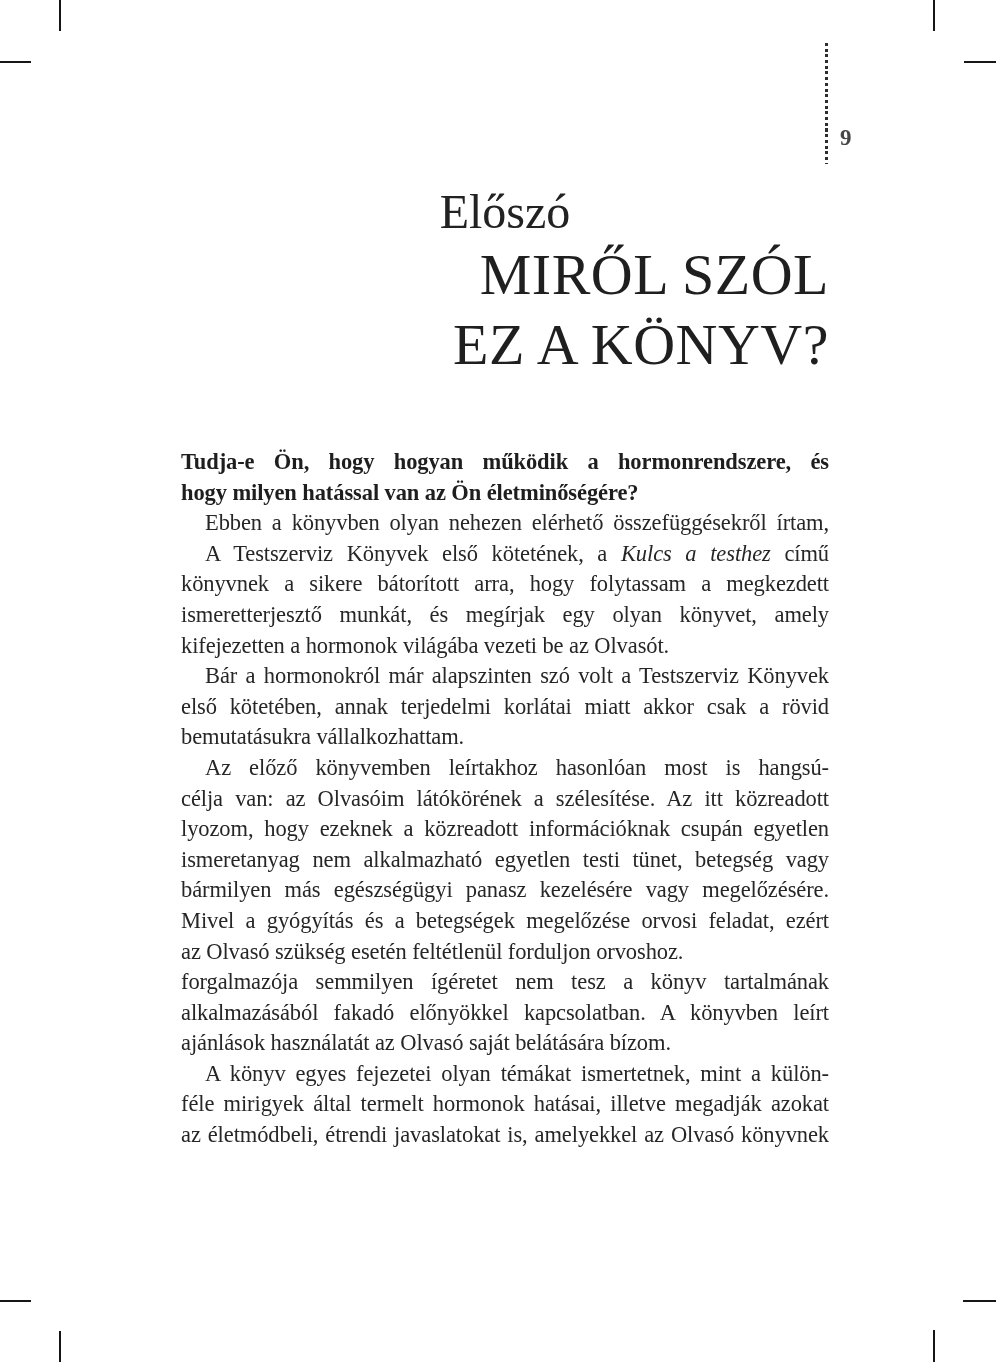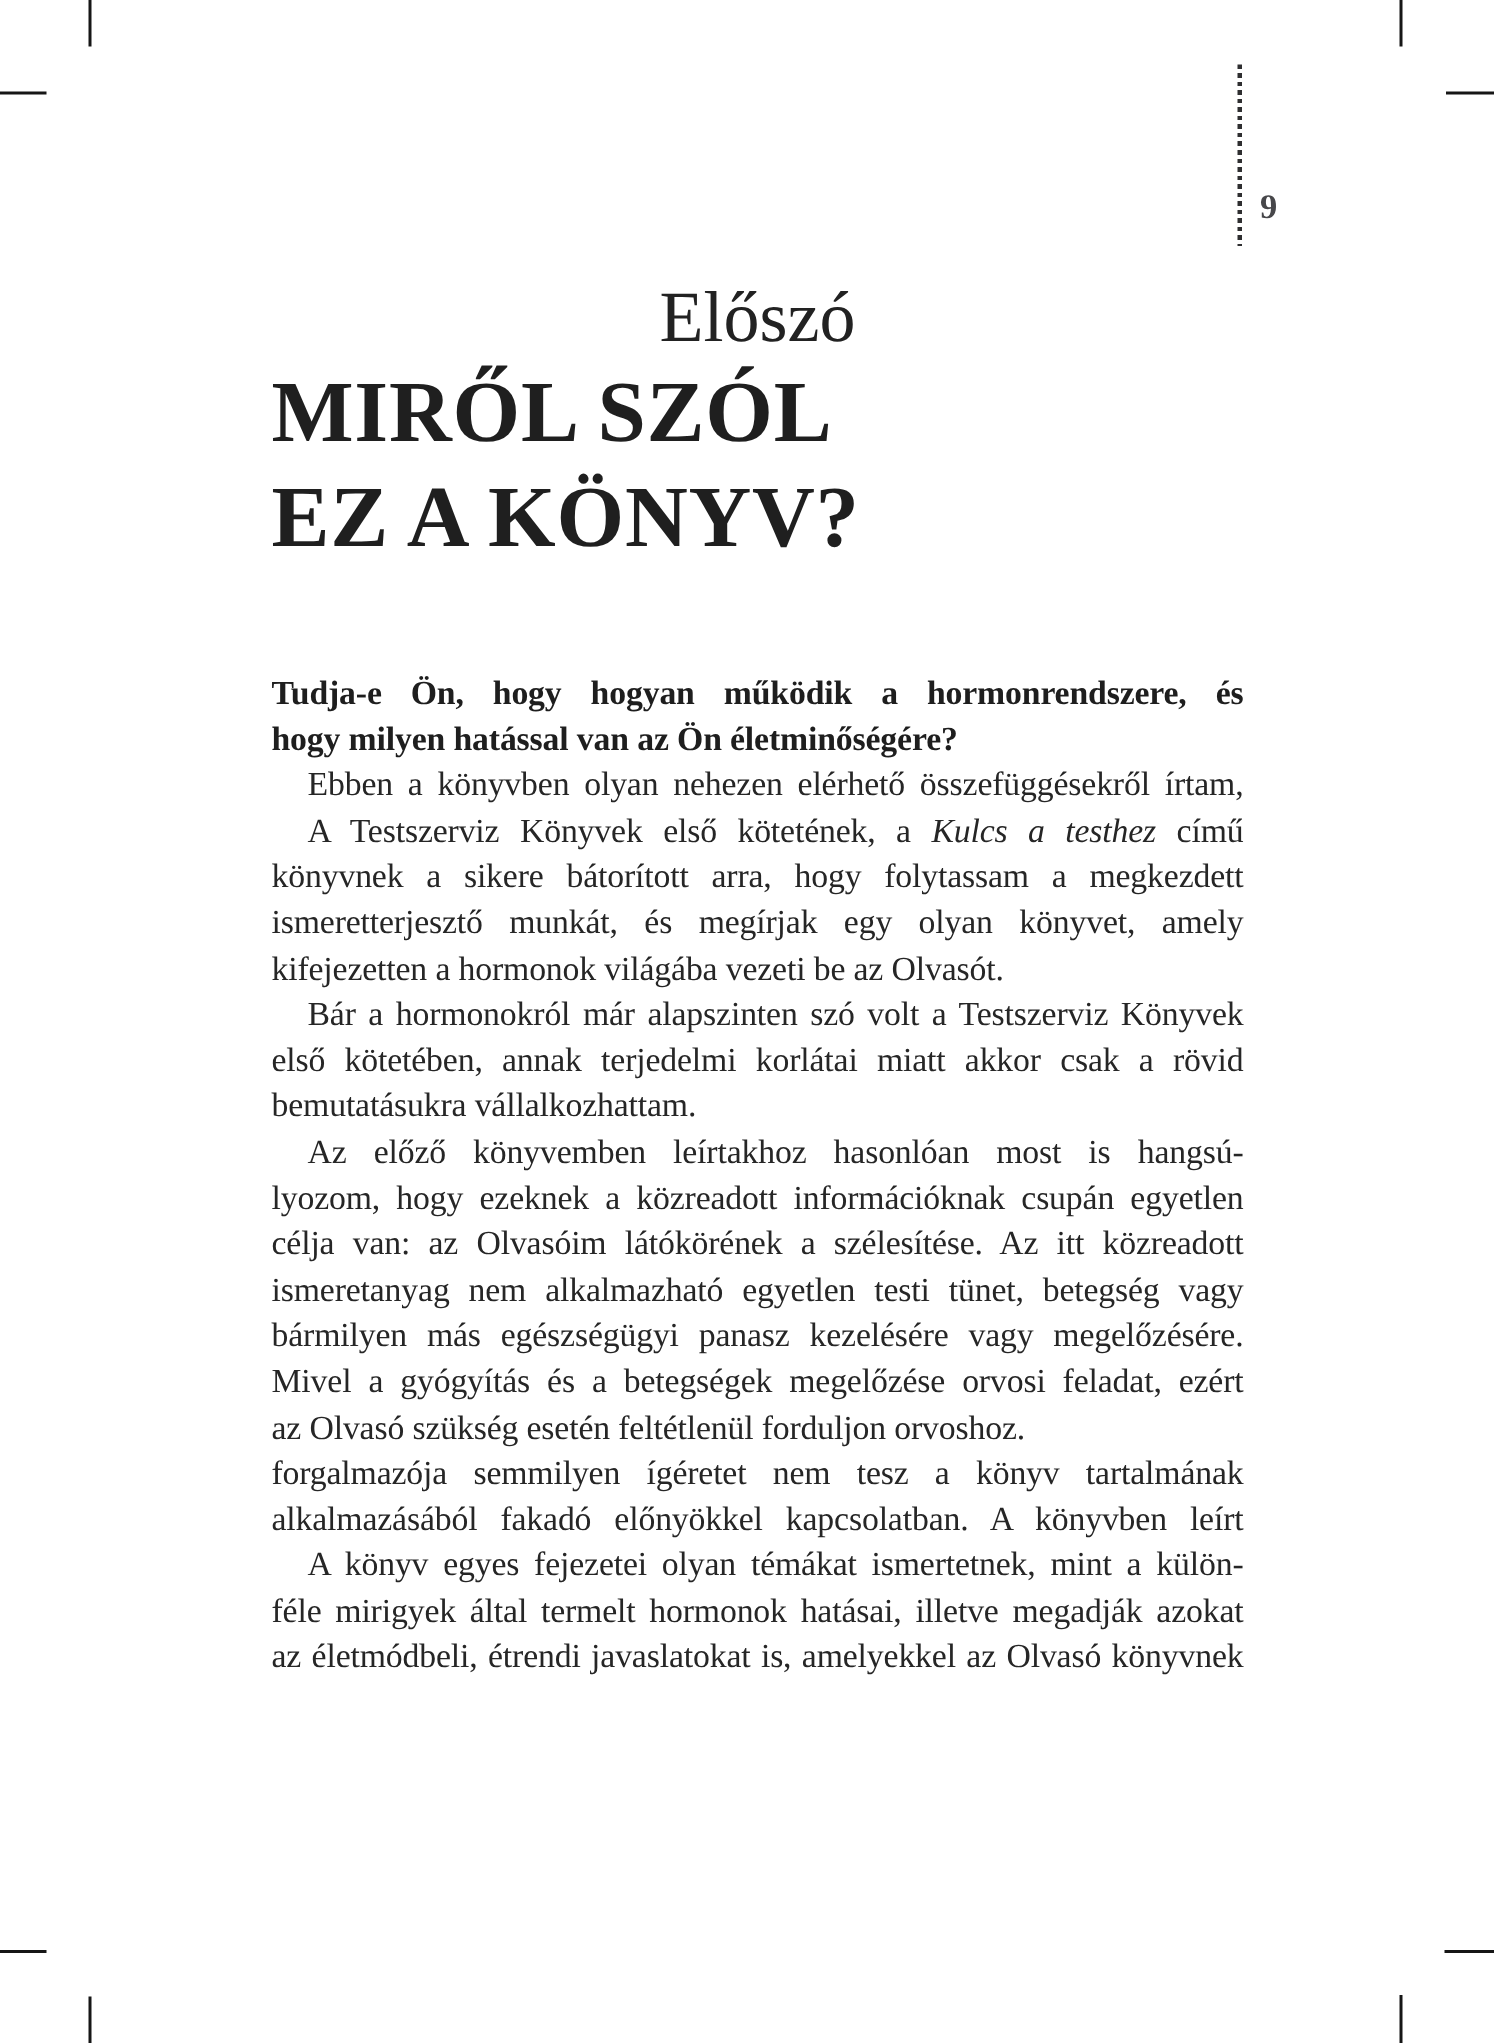--- a/index.html
+++ b/index.html
@@ -29,21 +29,21 @@
     position:absolute;left:840px;top:126px;
     font-size:23px;font-weight:bold;color:#47474a;line-height:1;
   }
   .kicker{
     position:absolute;left:181px;top:188px;width:648px;
     text-align:center;font-size:48px;line-height:48px;
     color:#222222;
   }
   .chapter-title{
     position:absolute;left:181px;top:240px;width:648px;
-    text-align:left;font-weight:bold;font-size:58px;line-height:70px;
+    text-align:right;font-weight:normal;font-size:58px;line-height:70px;
     color:#1f1f1f;letter-spacing:.5px;
   }
   
   .body-text{
     position:absolute;left:181px;top:447px;width:648px;
     font-size:22.5px;line-height:30.6px;color:#262626;
     letter-spacing:-0.1px;
   }
   .paragraph{margin:0;}
   .paragraph.lead{font-weight:bold;color:#1e1e1e;}
@@ -88,30 +88,31 @@
         <div class="line">ismeretterjesztő munkát, és megírjak egy olyan könyvet, amely</div>
         <div class="line ragged">kifejezetten a hormonok világába vezeti be az Olvasót.</div>
       </div>
       <div class="paragraph">
         <div class="line indent">Bár a hormonokról már alapszinten szó volt a Testszerviz Könyvek</div>
         <div class="line">első kötetében, annak terjedelmi korlátai miatt akkor csak a rövid</div>
         <div class="line ragged">bemutatásukra vállalkozhattam.</div>
       </div>
       <div class="paragraph">
         <div class="line indent">Az előző könyvemben leírtakhoz hasonlóan most is hangsú-</div>
+        <div class="line">célja van: az Olvasóim látókörének a szélesítése. Az itt közreadott</div>
         <div class="line">lyozom, hogy ezeknek a közreadott információknak csupán egyetlen</div>
-        <div class="line">célja van: az Olvasóim látókörének a szélesítése. Az itt közreadott</div>
         <div class="line">ismeretanyag nem alkalmazható egyetlen testi tünet, betegség vagy</div>
         <div class="line">bármilyen más egészségügyi panasz kezelésére vagy megelőzésére.</div>
         <div class="line">Mivel a gyógyítás és a betegségek megelőzése orvosi feladat, ezért</div>
         <div class="line ragged">az Olvasó szükség esetén feltétlenül forduljon orvoshoz.</div>
       </div>
       <div class="paragraph">
         <div class="line">forgalmazója semmilyen ígéretet nem tesz a könyv tartalmának</div>
         <div class="line">alkalmazásából fakadó előnyökkel kapcsolatban. A könyvben leírt</div>
+        <div class="line ragged">ajánlások használatát az Olvasó saját belátására bízom.</div>
       </div>
       <div class="paragraph">
         <div class="line indent">A könyv egyes fejezetei olyan témákat ismertetnek, mint a külön-</div>
         <div class="line">féle mirigyek által termelt hormonok hatásai, illetve megadják azokat</div>
         <div class="line">az életmódbeli, étrendi javaslatokat is, amelyekkel az Olvasó könyvnek</div>
       </div>
     </div>
 </div>
 
 </body></html>

